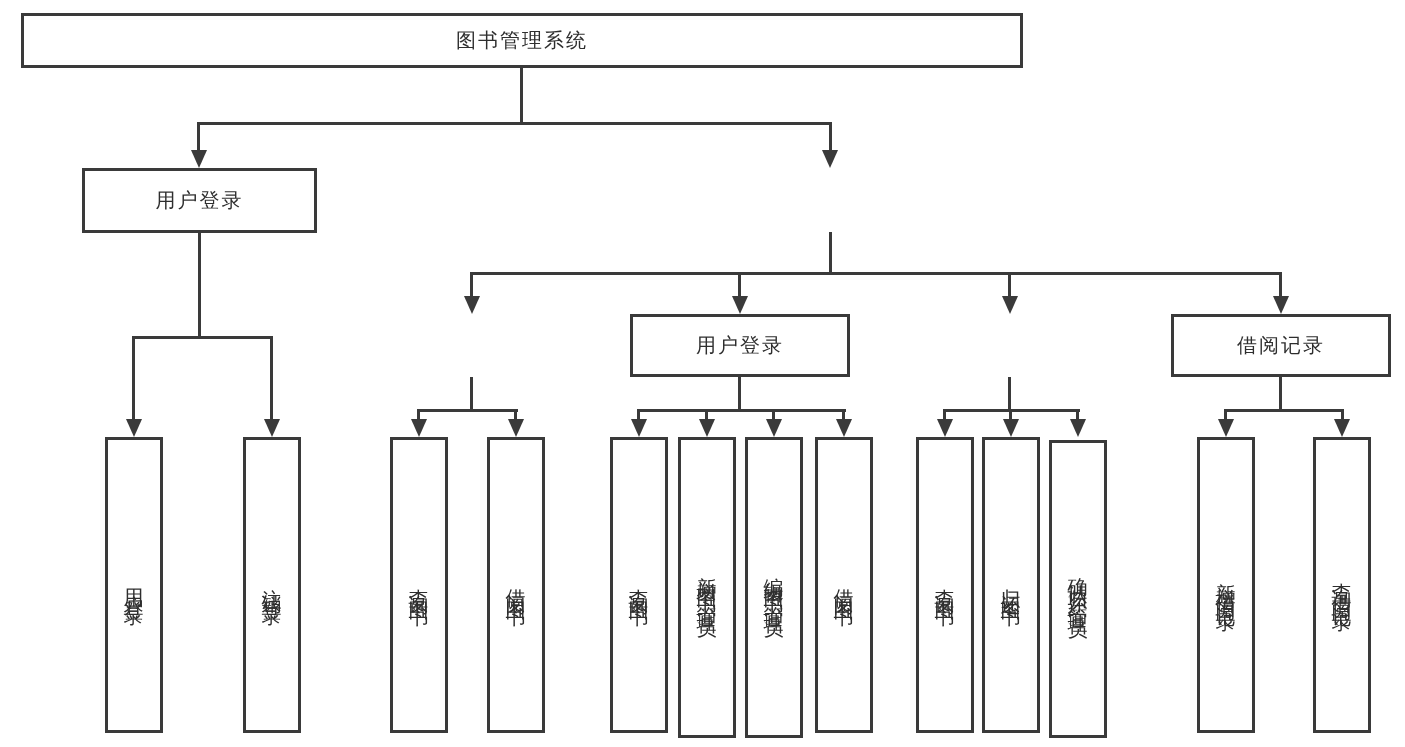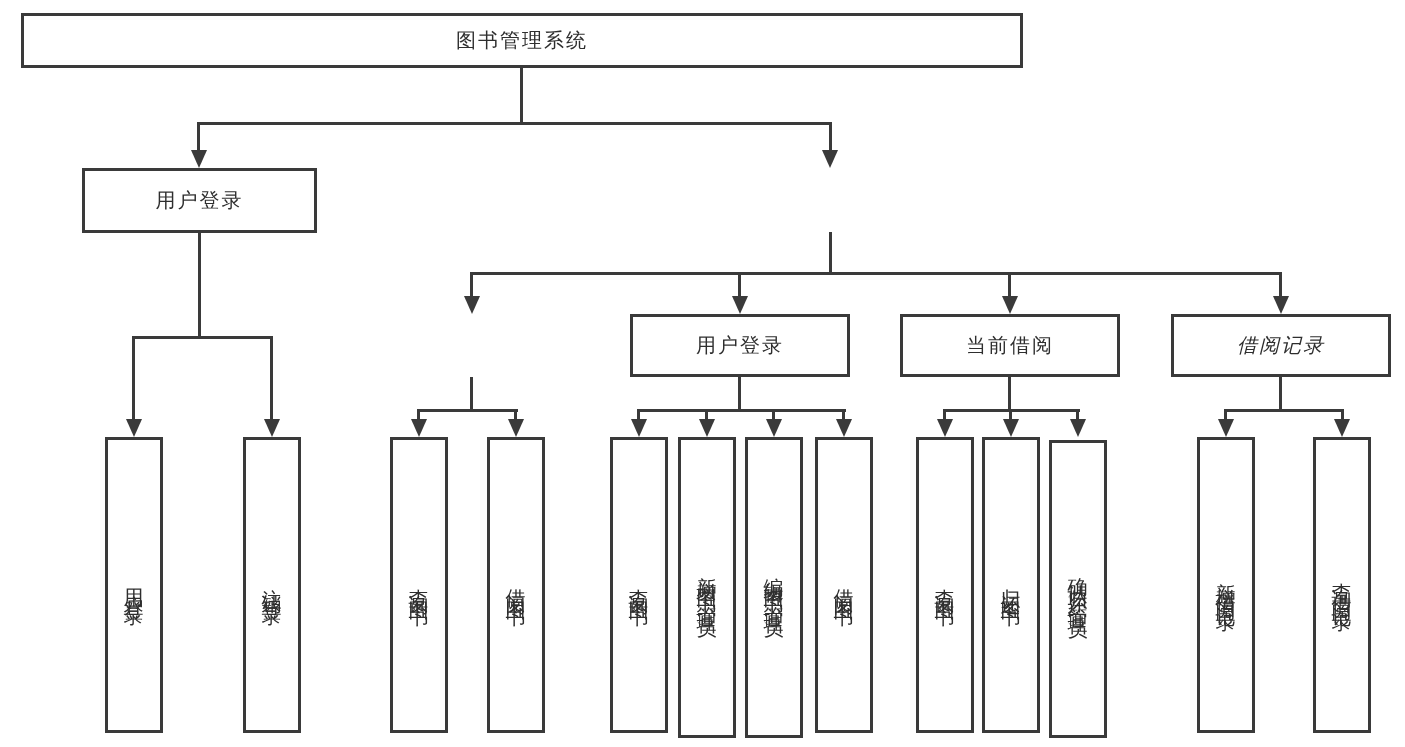--- a/index.html
+++ b/index.html
@@ -93,24 +93,21 @@
   <div class="vl" style="left:738px; top:272px; height:26px;"></div>
   <div class="arrow" style="left:732px; top:296px;"></div>
   <div class="vl" style="left:1008px; top:272px; height:26px;"></div>
   <div class="arrow" style="left:1002px; top:296px;"></div>
   <div class="vl" style="left:1279px; top:272px; height:26px;"></div>
   <div class="arrow" style="left:1273px; top:296px;"></div>
 
   <div class="box" style="left:630px; top:314px; width:220px; height:63px;">
     <span class="hlabel">用户登录</span>
   </div>
-  <div class="box" style="left:900px; top:314px; width:220px; height:63px;">
-    <span class="hlabel">当前借阅</span>
-  </div>
-  <div class="box" style="left:1171px; top:314px; width:220px; height:63px;font-style:italic;">
+  <div class="box" style="left:1171px; top:314px; width:220px; height:63px;">
     <span class="hlabel">借阅记录</span>
   </div>
 
   <div class="vl" style="left:470px; top:377px; height:34px;"></div>
   <div class="hl" style="left:417px; top:409px; width:101px;"></div>
   <div class="vl" style="left:417px; top:409px; height:13px;"></div>
   <div class="arrow" style="left:411px; top:419px;"></div>
   <div class="vl" style="left:514px; top:409px; height:13px;"></div>
   <div class="arrow" style="left:508px; top:419px;"></div>
 

